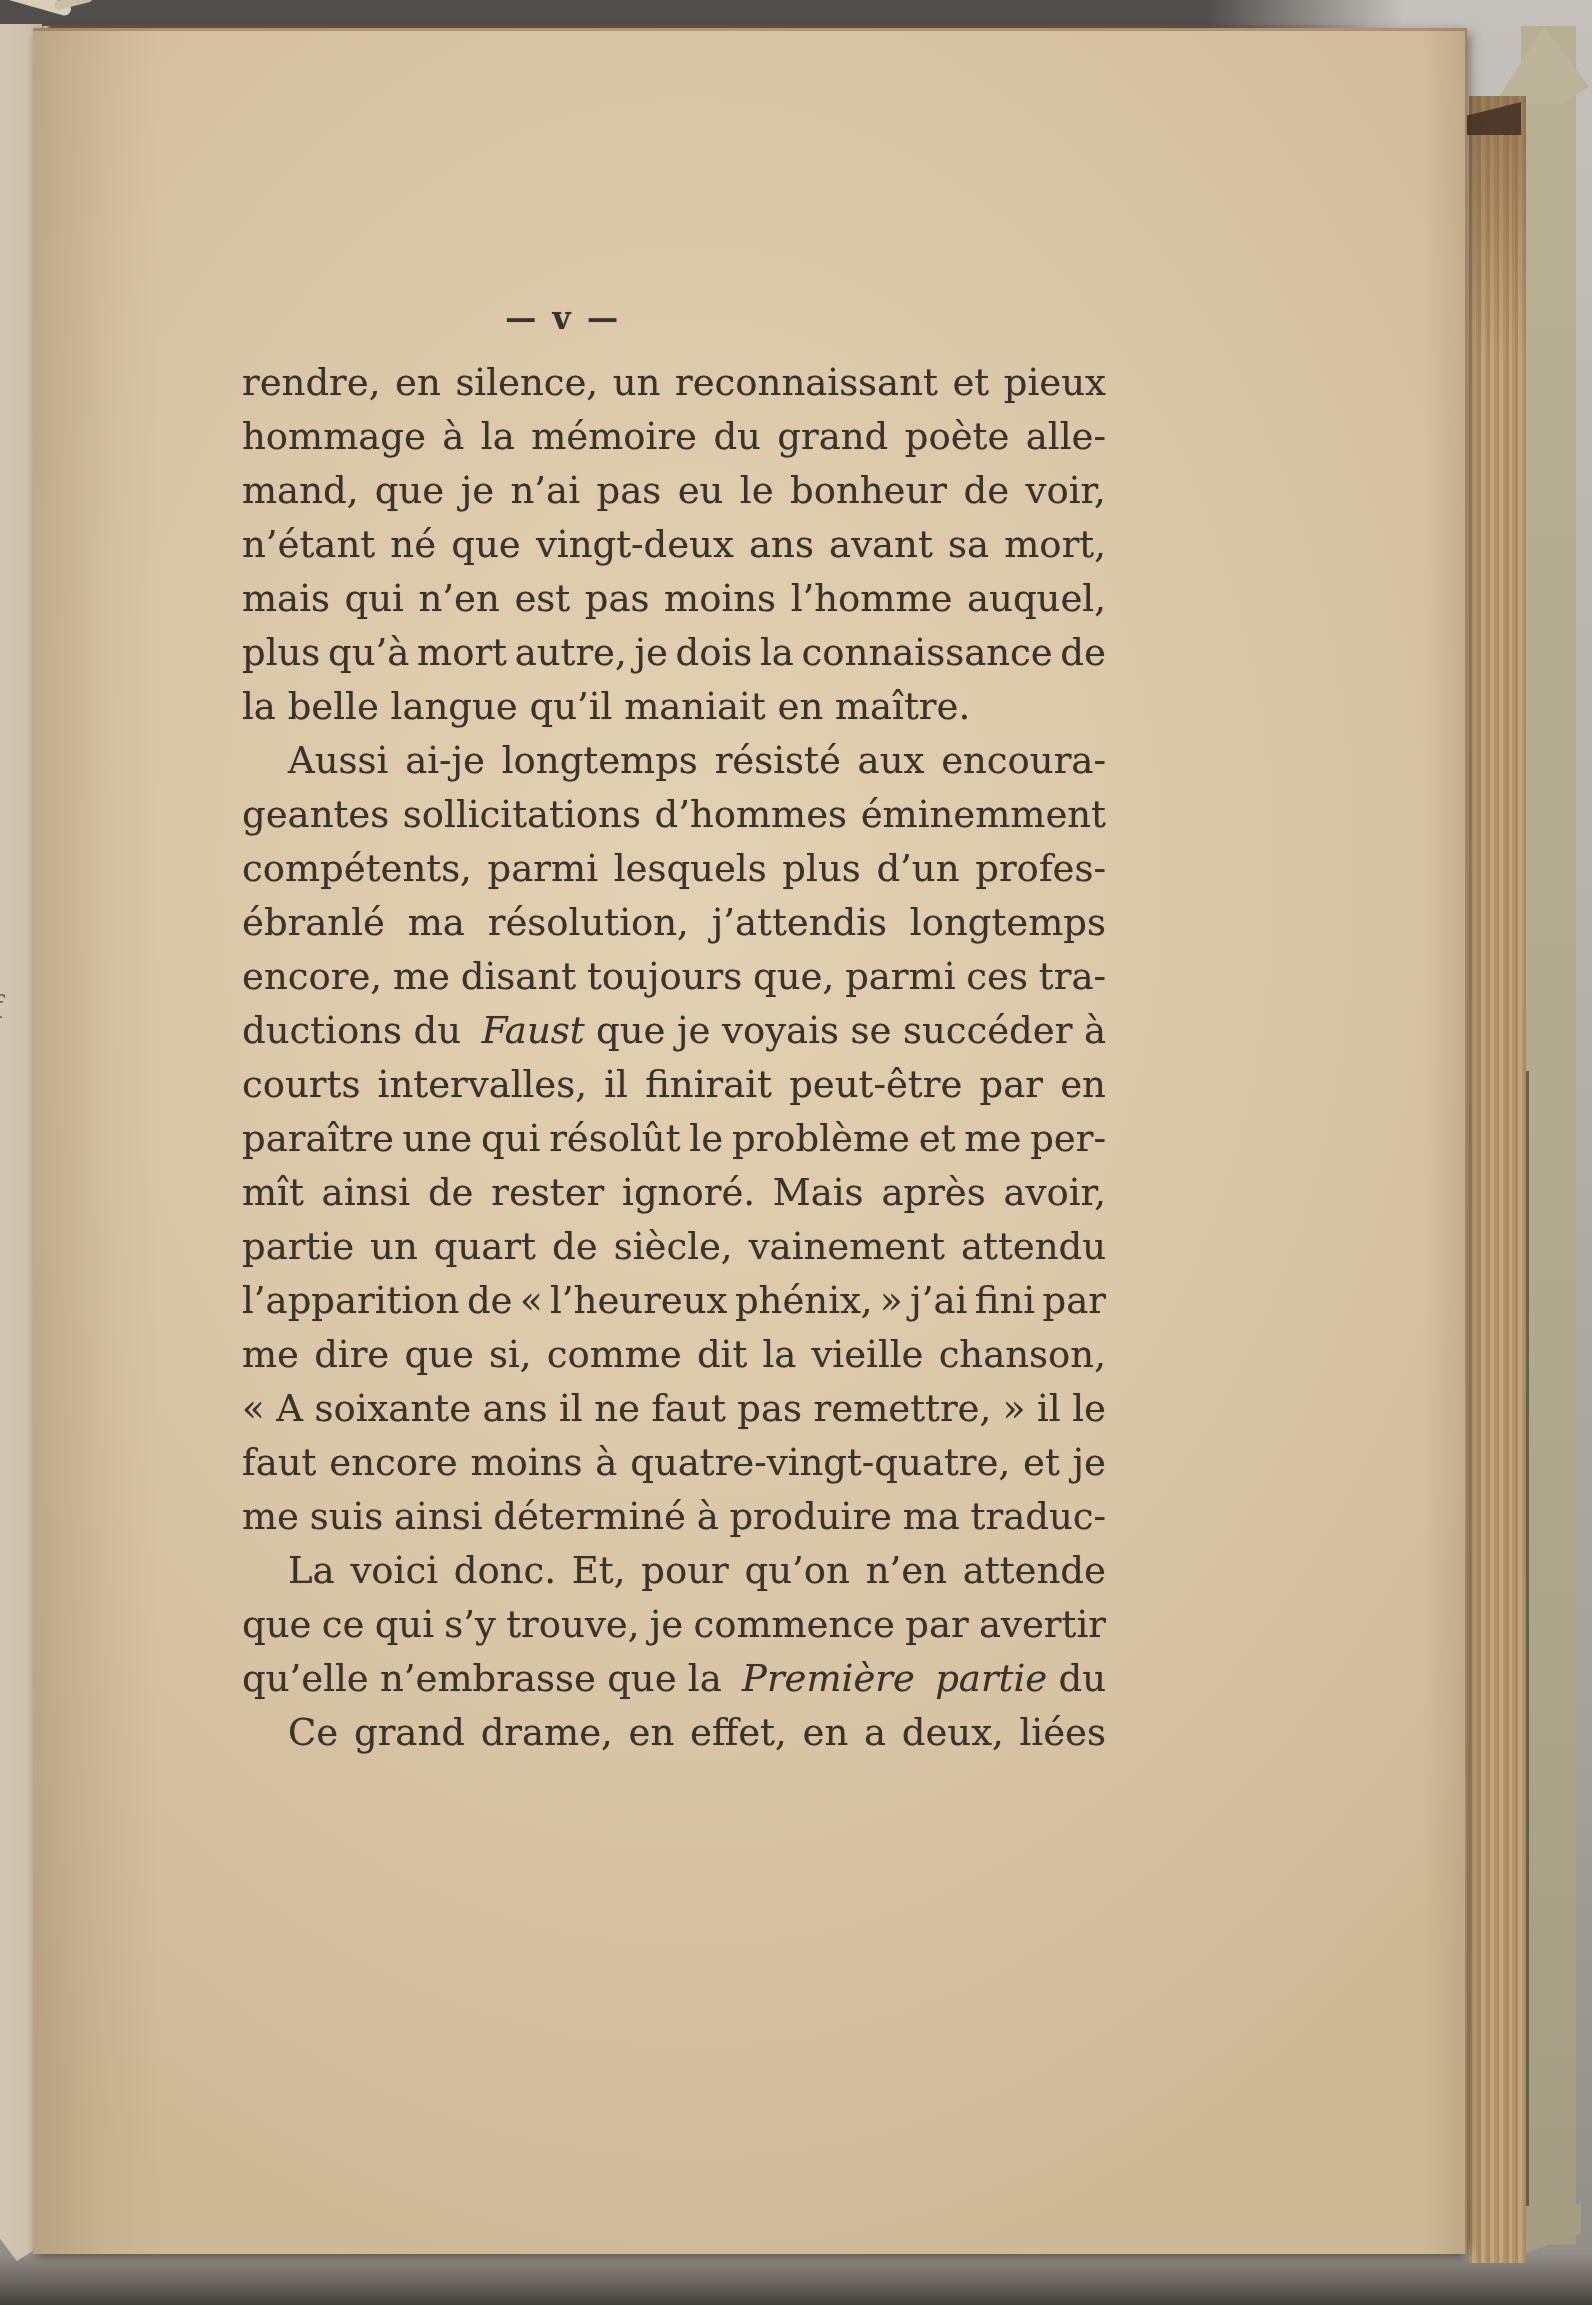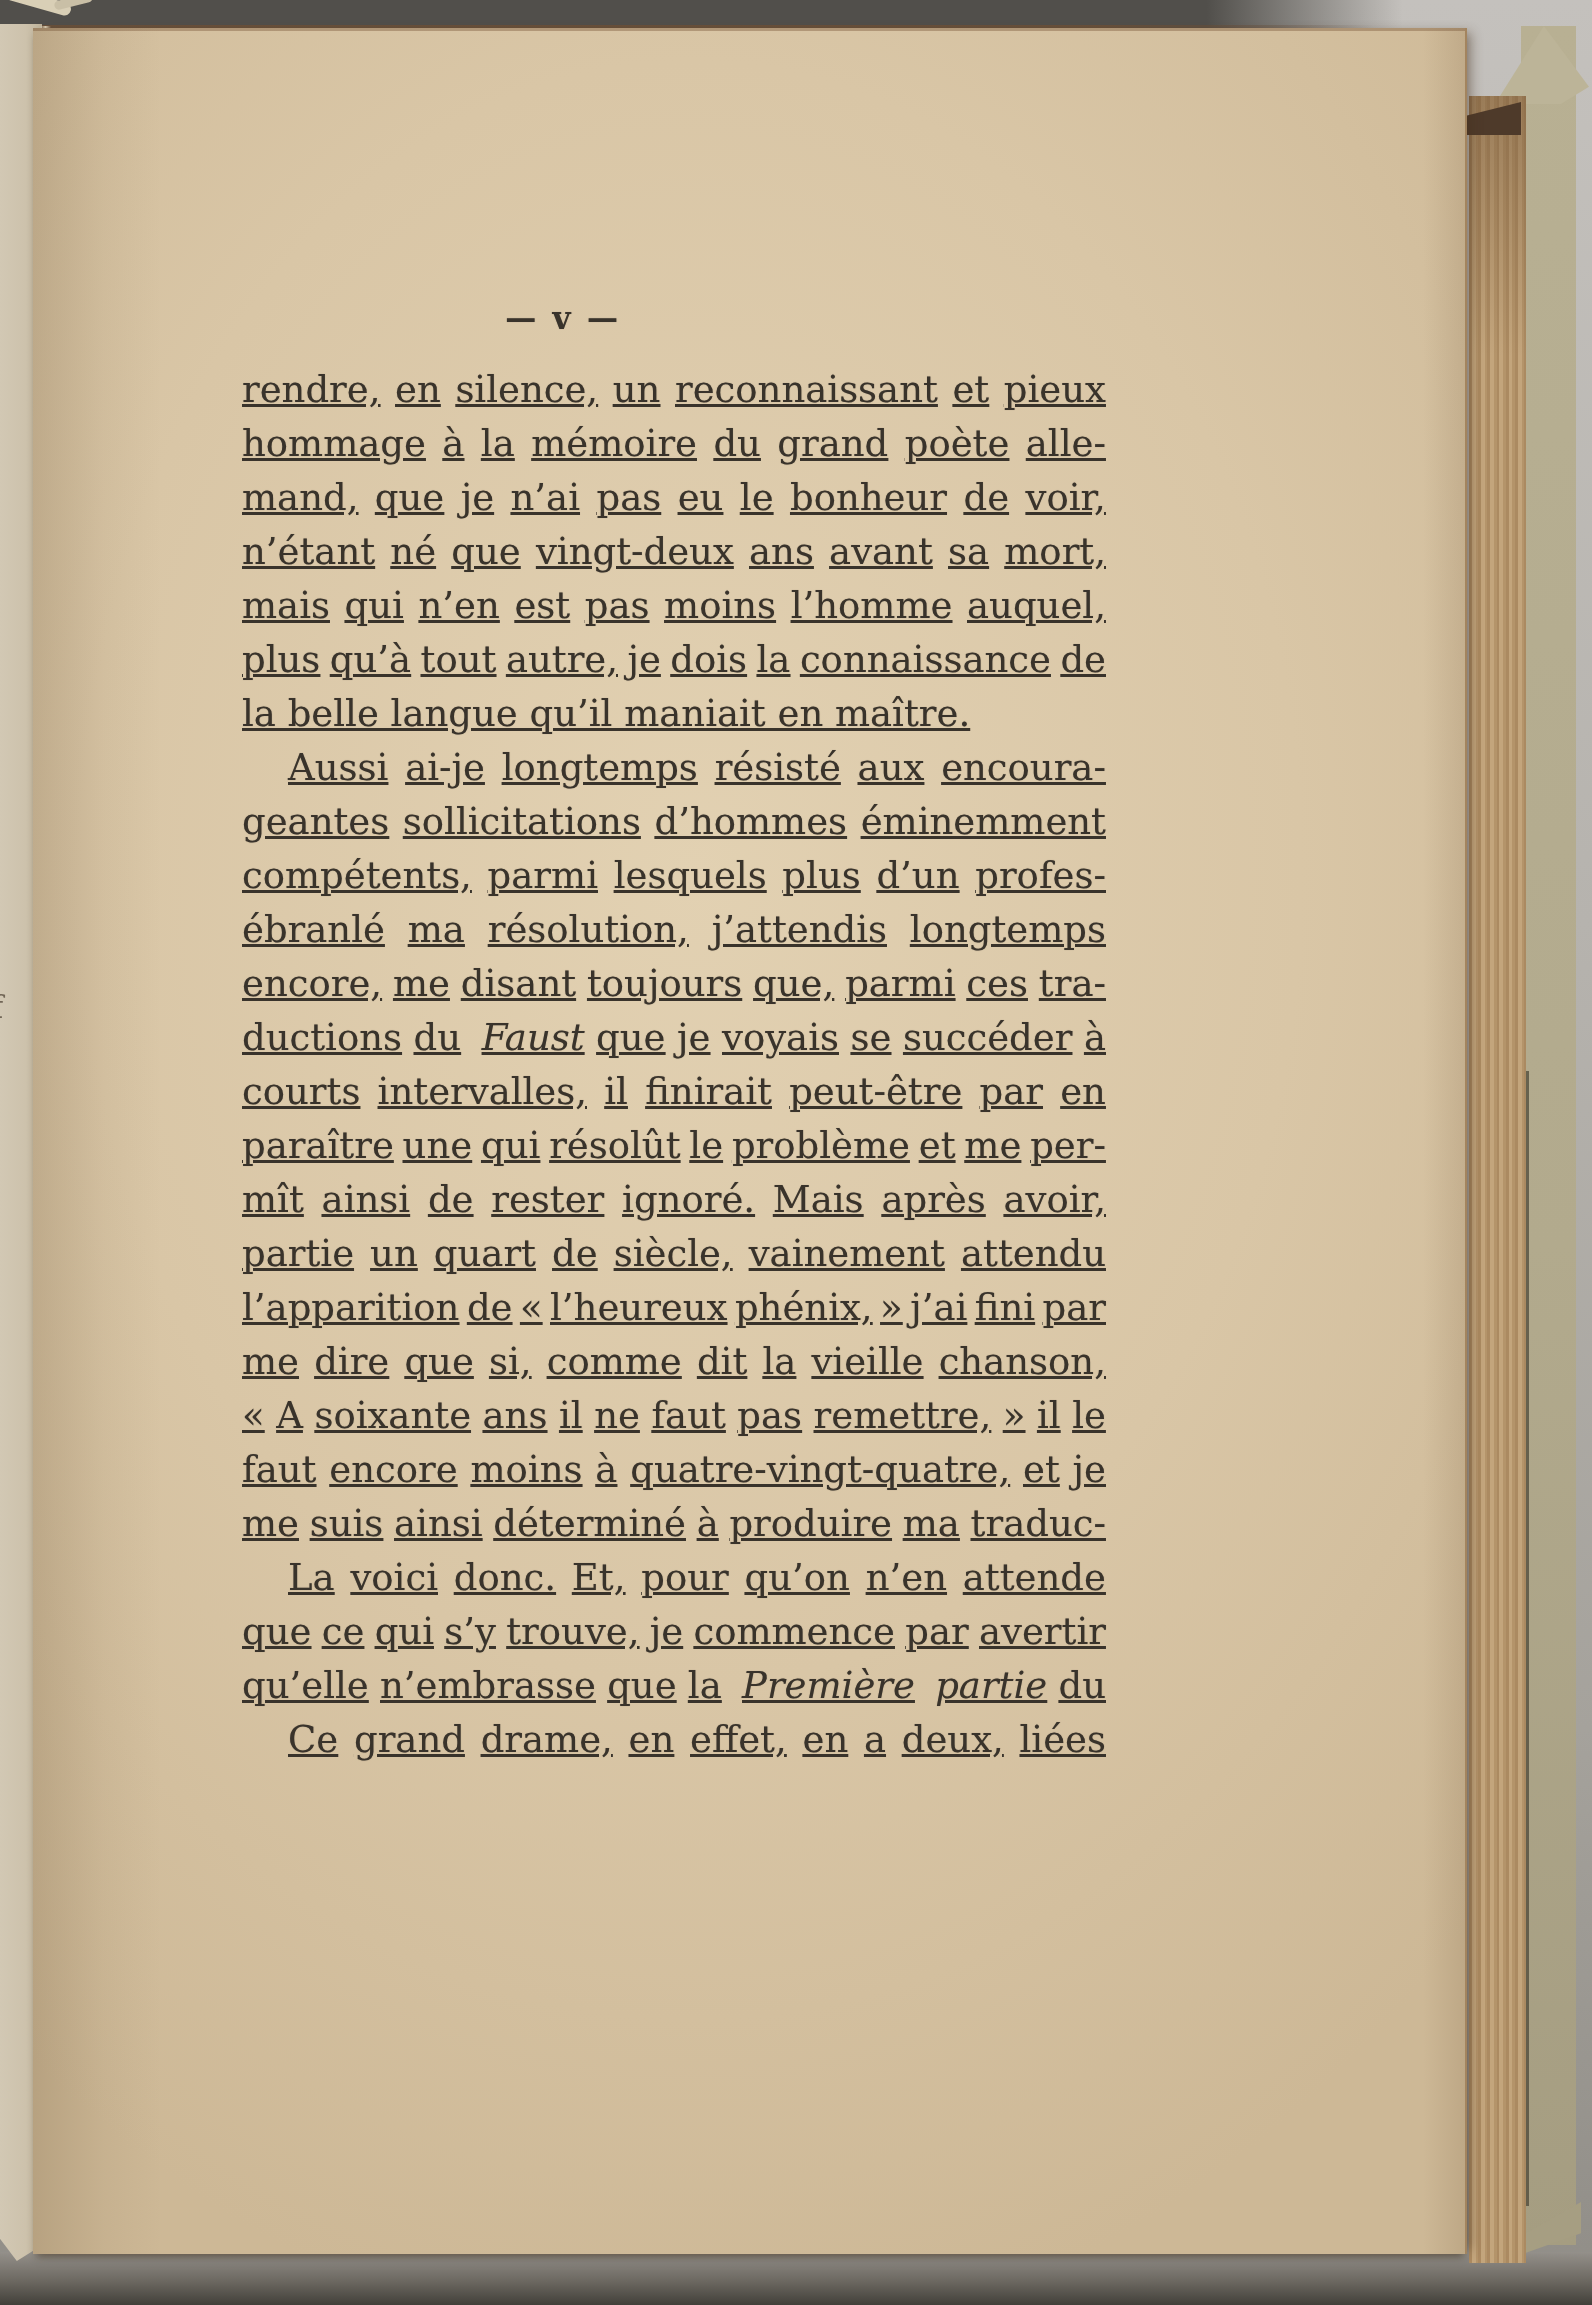--- a/index.html
+++ b/index.html
@@ -50,22 +50,22 @@
       box-shadow:7.4px 0 11px -3.7px rgba(70,50,30,.45), 0 5.5px 7.4px -2.8px rgba(60,45,25,.5);}
   .gutter-shadow{position:absolute;left:0;top:0;width:129px;height:100%;
       background:linear-gradient(90deg,rgba(95,72,42,.20) 0%,rgba(95,72,42,.06) 55%,rgba(95,72,42,0) 100%);}
   .right-inner-shade{position:absolute;right:0;top:0;width:42px;height:100%;
       background:linear-gradient(270deg,rgba(110,82,50,.16) 0%,rgba(110,82,50,0) 100%);}
   .page-top-line{position:absolute;left:0;top:0;width:100%;height:2.8px;background:#8a6a4c;opacity:.5;}
   
   .page-header{position:absolute;left:401px;top:272px;width:258px;height:42px;
       text-align:center;font-size:31px;font-weight:bold;letter-spacing:2.8px;
       color:#39332b;text-shadow:0 0 0.9px rgba(57,51,43,.45);}
-  .text-block{position:absolute;left:209px;top:335px;width:864px;
-      font-size:37px;color:#39332b;text-shadow:0 0 0.9px rgba(57,51,43,.4);text-decoration:underline;}
+  .text-block{position:absolute;left:209px;top:328px;width:864px;
+      font-size:37px;color:#39332b;text-shadow:0 0 0.9px rgba(57,51,43,.4);}
   .line{height:54px;line-height:54px;white-space:nowrap;}
   .line.just{display:flex;justify-content:space-between;align-items:baseline;line-height:54px;}
   .line.ind{padding-left:46px;}
   .it{font-style:italic;margin-left:9px;}
   
   .edge-fragment{position:absolute;left:-8.3px;width:22px;overflow:hidden;
       font-size:31px;color:#5a4e40;opacity:.8;}
 </style>
 </head>
 <body>
@@ -142,21 +142,21 @@
           <span class="w">n’en</span>
           <span class="w">est</span>
           <span class="w">pas</span>
           <span class="w">moins</span>
           <span class="w">l’homme</span>
           <span class="w">auquel,</span>
         </div>
         <div class="line just">
           <span class="w">plus</span>
           <span class="w">qu’à</span>
-          <span class="w">tout</span>
+          <span class="w">mort</span>
           <span class="w">autre,</span>
           <span class="w">je</span>
           <span class="w">dois</span>
           <span class="w">la</span>
           <span class="w">connaissance</span>
           <span class="w">de</span>
         </div>
         <div class="line"><span>la belle langue qu’il maniait en maître.</span></div>
         <div class="line just ind">
           <span class="w">Aussi</span>

